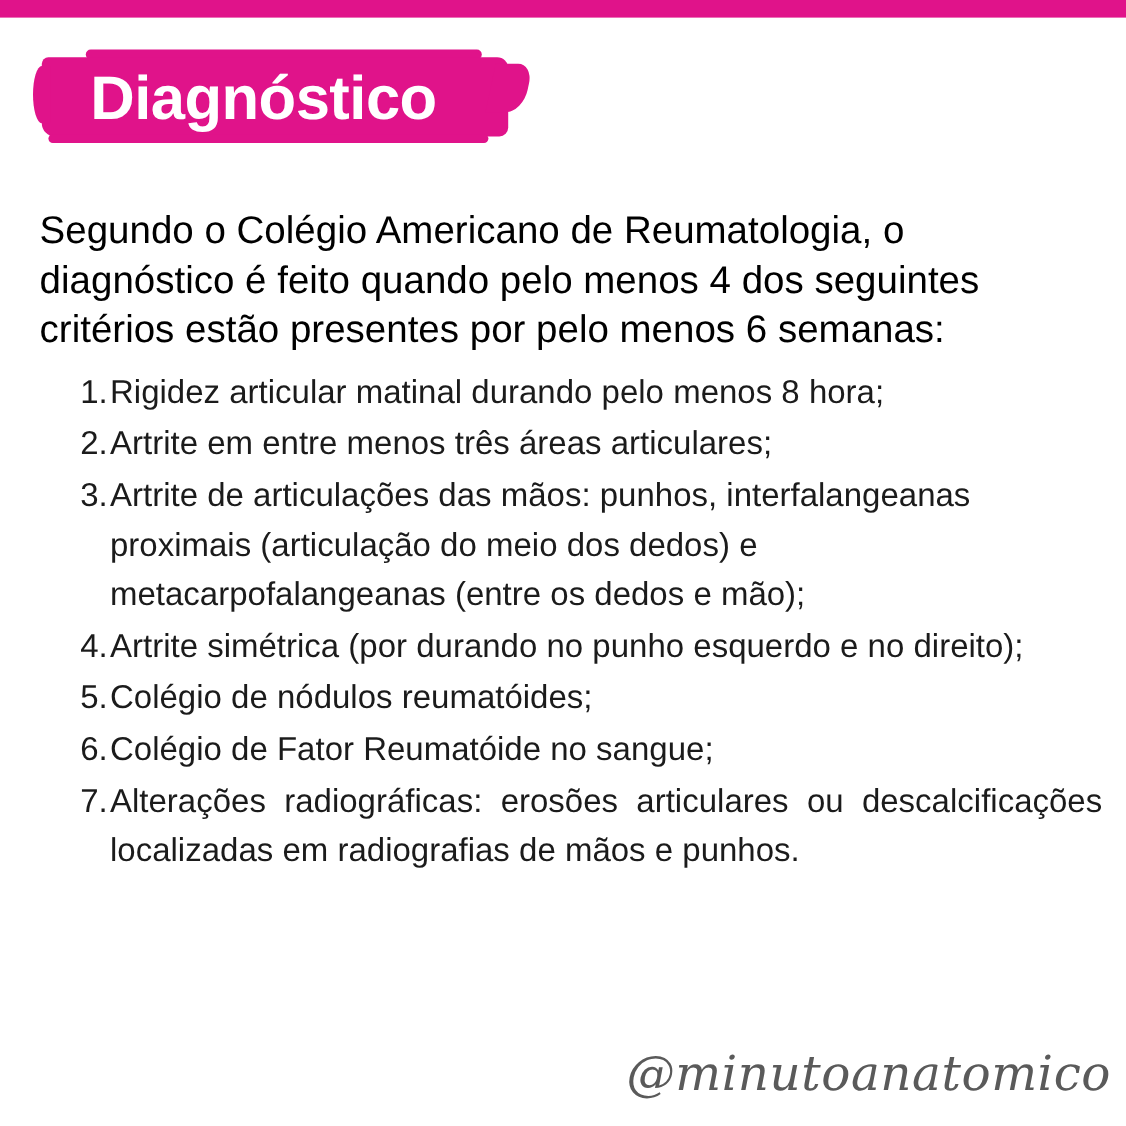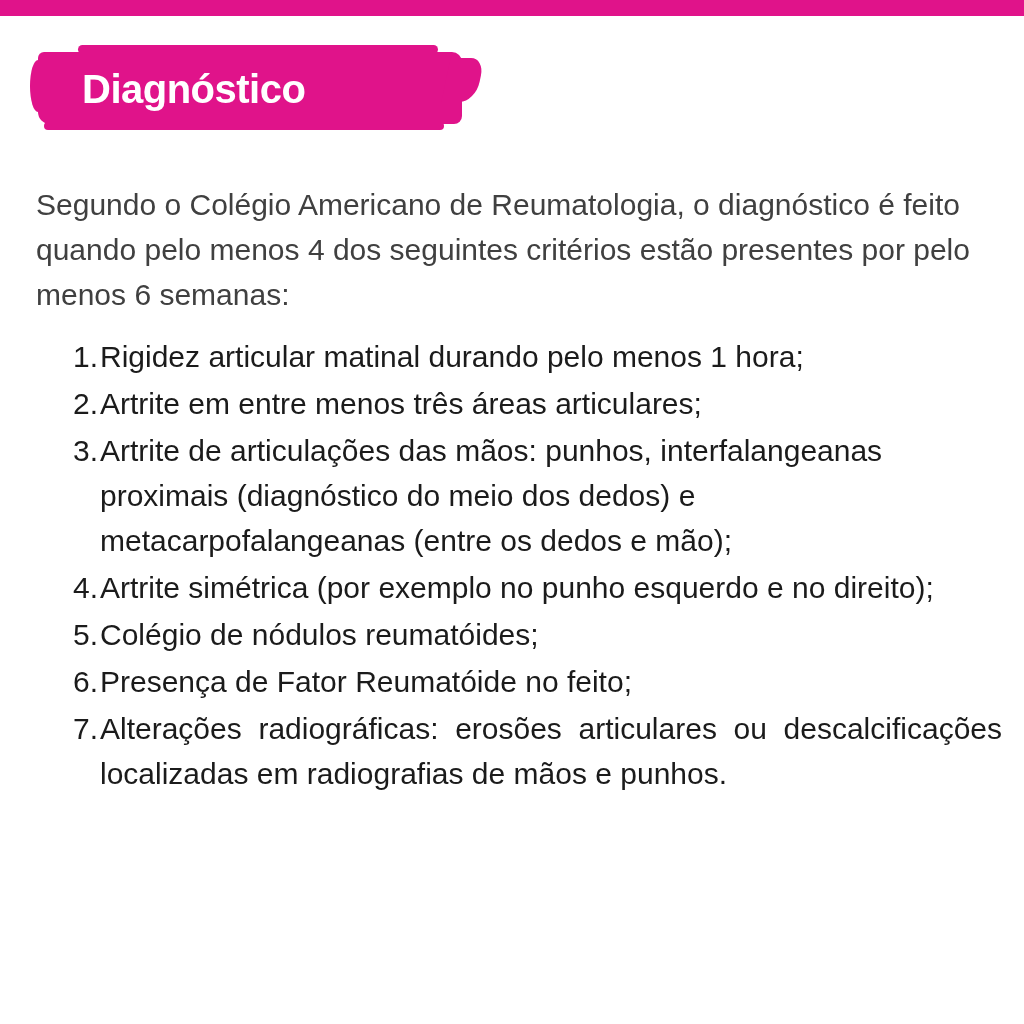--- a/index.html
+++ b/index.html
@@ -85,37 +85,37 @@
     left: 40px;
     top: -7px;
     width: 360px;
     height: 9px;
     border-radius: 5px;
   }
   .title-text {
     position: absolute;
     left: 44px;
     top: 6px;
-    font-size: 40px;
+    font-size: 56px;
     font-weight: bold;
     color: #ffffff;
     letter-spacing: -0.5px;
     line-height: 62px;
     white-space: nowrap;
   }
 
   
   .intro {
     position: absolute;
     top: 152px;
     left: 36px;
     width: 940px;
-    font-size: 30px;
+    font-size: 35px;
     line-height: 45px;
-    color: #404040;
+    color: #000000;
   }
 
   
   .criteria {
     position: absolute;
     top: 334px;
     left: 62px;
     width: 940px;
     margin: 0;
     padding: 0;
@@ -168,42 +168,43 @@
     <div class="title-brush"></div>
     <div class="title-streak s1"></div>
     <div class="title-text">Diagnóstico</div>
   </div>
 
   <p class="intro">Segundo o Colégio Americano de Reumatologia, o diagnóstico é feito quando pelo menos 4 dos seguintes critérios estão presentes por pelo menos 6 semanas:</p>
 
   <ol class="criteria">
     <li>
       <span class="num">1.</span>
-      <span class="txt">Rigidez articular matinal durando pelo menos 1 hora;</span>
+      <span class="txt">Rigidez articular matinal durando pelo menos 8 hora;</span>
     </li>
     <li>
       <span class="num">2.</span>
       <span class="txt">Artrite em entre menos três áreas articulares;</span>
     </li>
     <li>
       <span class="num">3.</span>
-      <span class="txt">Artrite de articulações das mãos: punhos, interfalangeanas proximais (diagnóstico do meio dos dedos) e metacarpofalangeanas (entre os dedos e mão);</span>
+      <span class="txt">Artrite de articulações das mãos: punhos, interfalangeanas proximais (articulação do meio dos dedos) e metacarpofalangeanas (entre os dedos e mão);</span>
     </li>
     <li>
       <span class="num">4.</span>
-      <span class="txt">Artrite simétrica (por exemplo no punho esquerdo e no direito);</span>
+      <span class="txt">Artrite simétrica (por durando no punho esquerdo e no direito);</span>
     </li>
     <li>
       <span class="num">5.</span>
       <span class="txt">Colégio de nódulos reumatóides;</span>
     </li>
     <li>
       <span class="num">6.</span>
-      <span class="txt">Presença de Fator Reumatóide no feito;</span>
+      <span class="txt">Colégio de Fator Reumatóide no sangue;</span>
     </li>
     <li class="justified">
       <span class="num">7.</span>
       <span class="txt">Alterações radiográficas: erosões articulares ou descalcificações localizadas em radiografias de mãos e punhos.</span>
     </li>
   </ol>
 
+  <div class="handle">@minutoanatomico</div>
 
 </div>
 
 </body></html>

